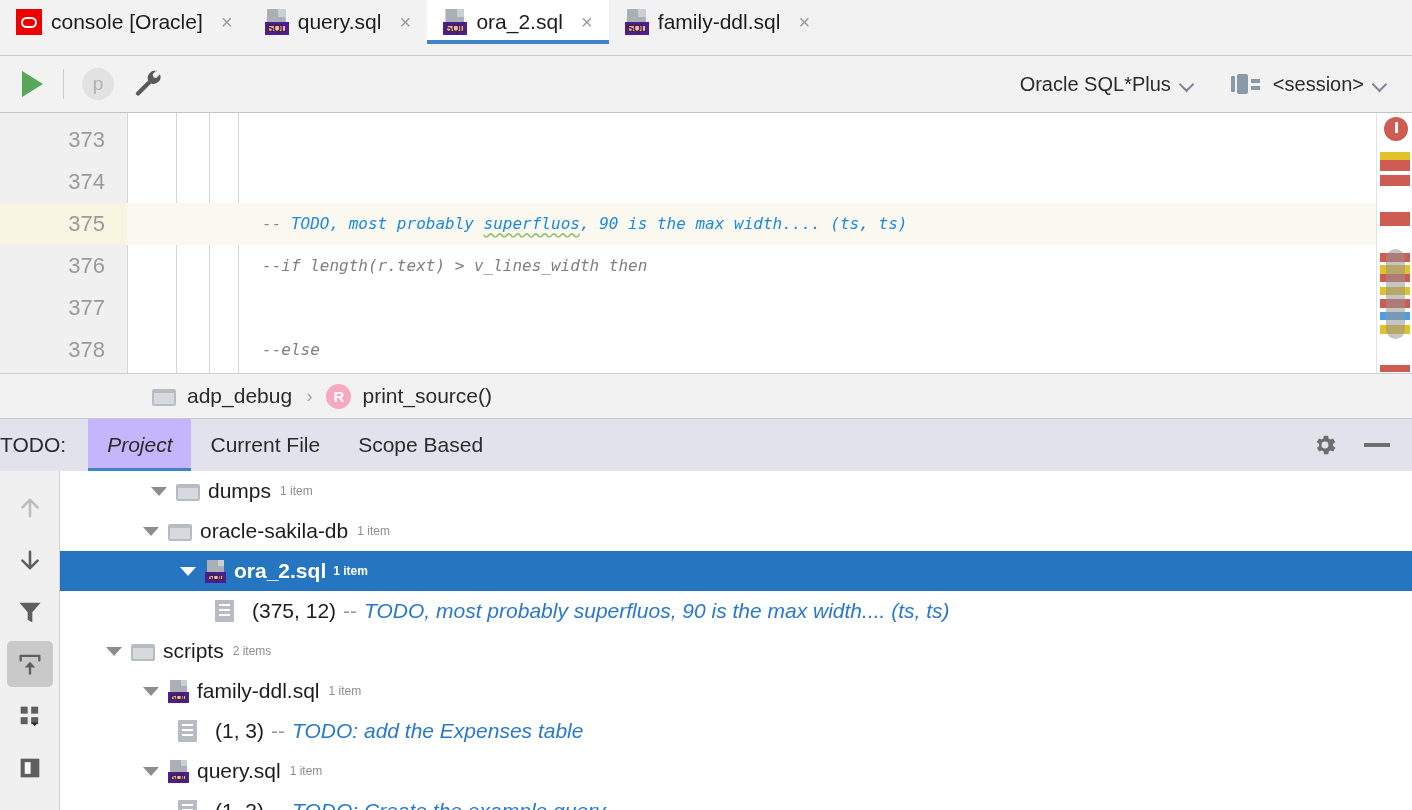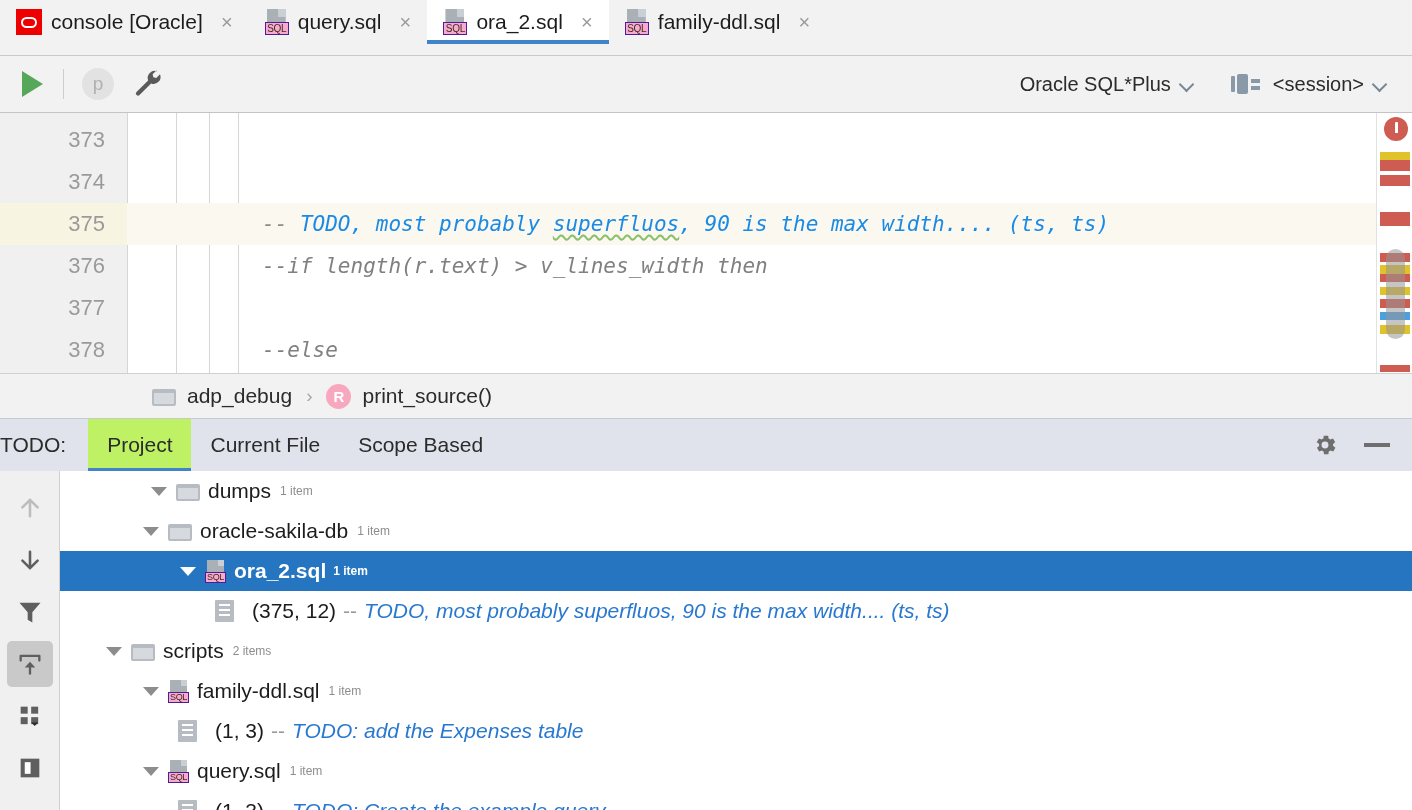--- a/index.html
+++ b/index.html
@@ -51,23 +51,23 @@
     position: absolute; left: 2px; top: 0; width: 19px; height: 19px;
     background: #a9b0b6;
     clip-path: polygon(0 0, 62% 0, 100% 38%, 100% 100%, 0 100%);
   }
   .sqlico .fold {
     position: absolute; left: 13.5px; top: 0; width: 7.5px; height: 7.5px;
     background: #c9cfd4;
   }
   .sqlico .badge {
     position: absolute; left: 0px; bottom: 0px; width: 24px; height: 13px;
-    background: #f9a8d4; border: 1px solid #4c1d95;
+    background: #f9a8d4; border: 4px solid #4c1d95;
     font-family: "Liberation Sans", sans-serif;
-    font-size: 10px; font-weight: normal; color: #3d2f12;
+    font-size: 10px; font-weight: bold; color: #3d2f12;
     display: flex; align-items: center; justify-content: center;
     letter-spacing: -0.3px;
   }
   .sqlico.sm { width: 21px; height: 23px; }
   .sqlico.sm .page { width: 17px; height: 17px; left: 2px; }
   .sqlico.sm .fold { left: 12.5px; width: 6.5px; height: 6.5px; }
   .sqlico.sm .badge { width: 21px; height: 11px; font-size: 9px; }
 
   
   .etoolbar {
@@ -131,21 +131,21 @@
   .crow.cur .ln { background: #f7f4e2; }
   .ln {
     position: absolute; left: 0; top: 0; width: 127px; height: 42px;
     text-align: right; padding-right: 22px; line-height: 42px;
     font-size: 22px; color: #9a9a9a;
     font-family: "Liberation Sans", sans-serif;
   }
   .ctext {
     position: absolute; left: 262px; top: 0; height: 32px; line-height: 42px;
     font-family: "DejaVu Sans Mono", monospace;
-    font-size: 21px; font-style: italic; color: #808080;
+    font-size: 16px; font-style: italic; color: #808080;
     white-space: pre;
   }
   .ctext .todo { color: #1a8ae5; }
   .ctext .dash { color: #8b8b8b; }
   .squig {
     text-decoration: underline wavy #8bbf6a;
     text-decoration-skip-ink: none;
     text-underline-offset: 3px;
   }
 
@@ -203,21 +203,21 @@
     position: absolute; left: 0; top: 418px; width: 1412px; height: 53px;
     background: #e0e3eb; border-top: 1px solid #c6c9d1;
     display: flex; align-items: center;
   }
   .todo-label { font-size: 21px; color: #2b2b2b; padding-left: 0; }
   .todo-tabs { display: flex; align-items: stretch; height: 53px; margin-left: 22px; }
   .todo-tab {
     position: relative; display: flex; align-items: center; padding: 0 19px;
     font-size: 21px; color: #2b2b2b; cursor: pointer;
   }
-  .todo-tab.active { background: #bef264; }
+  .todo-tab.active { background: #c4b5fd; font-style: italic; }
   .todo-tab.active:after {
     content: ""; position: absolute; left: 0; right: 0; bottom: 0; height: 4px;
     background: #4083c9;
   }
   .todo-head-right {
     margin-left: auto; display: flex; align-items: center; gap: 26px; padding-right: 22px;
   }
   .gear { width: 26px; height: 26px; cursor: pointer; }
   .minimize { width: 26px; height: 4px; background: #6e6e6e; cursor: pointer; }
 

